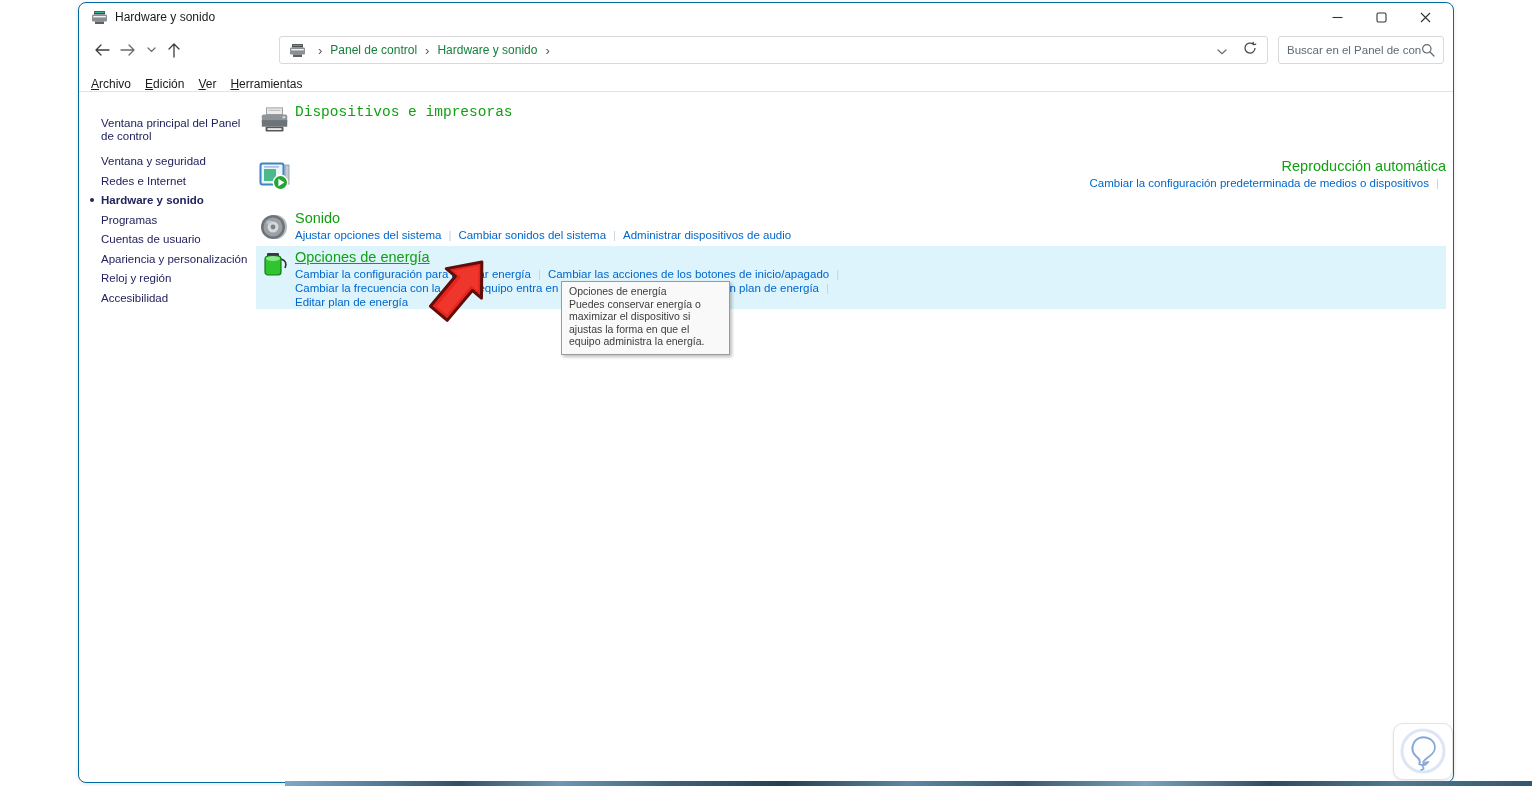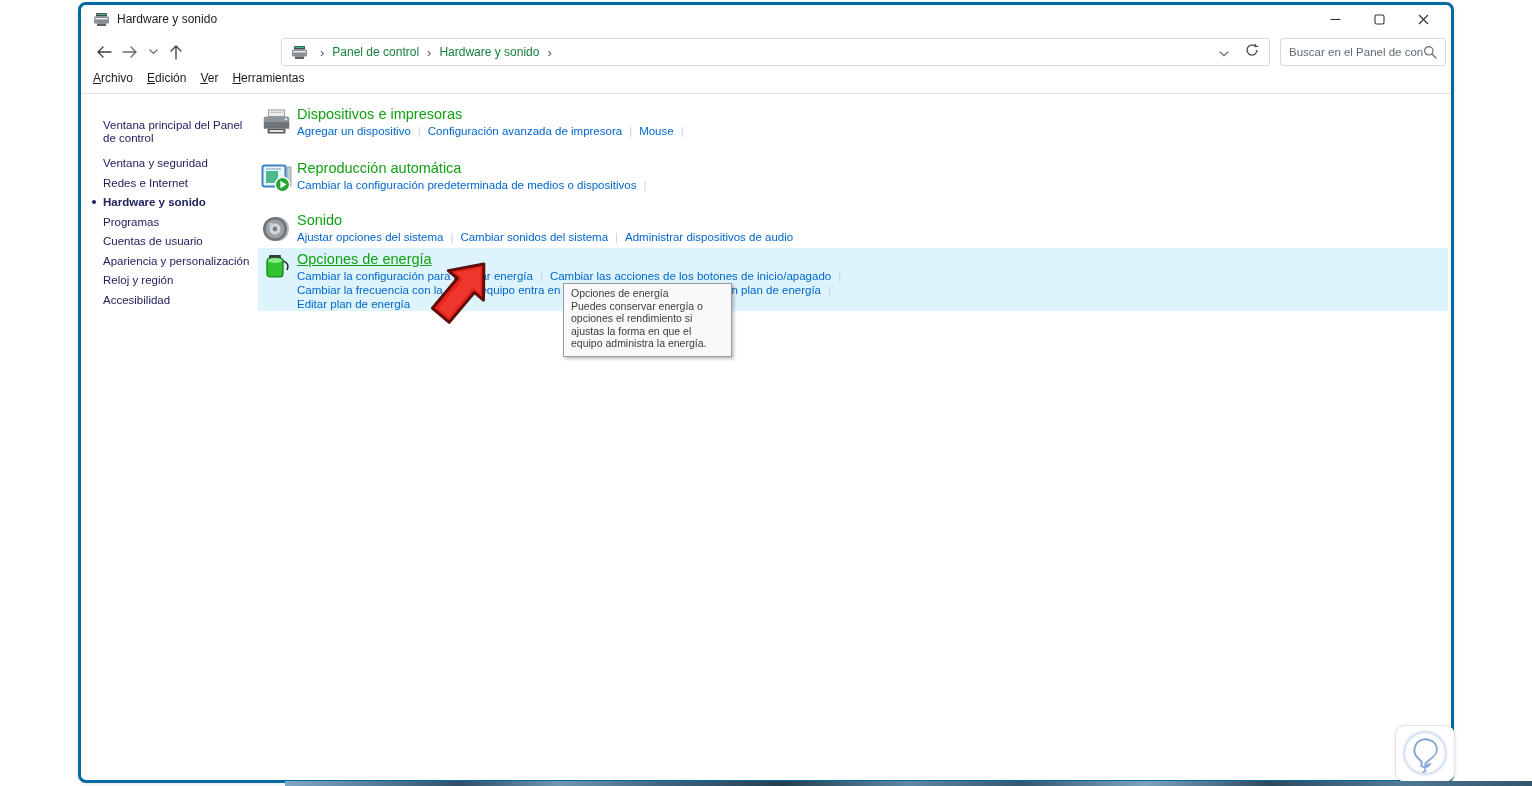--- a/index.html
+++ b/index.html
@@ -1,20 +1,20 @@
 <!DOCTYPE html>
 <html><head>
 <meta charset="utf-8">
 <style>
   * { margin:0; padding:0; box-sizing:border-box; }
   html,body { width:1532px; height:786px; background:#ffffff; overflow:hidden;
               font-family:"Liberation Sans","DejaVu Sans",sans-serif; }
 
   .window { position:absolute; left:78px; top:2px; width:1376px; height:781px;
-            background:#fff; border:3px solid #0369a1; border-radius:8px;
+            background:#fff; border:1px solid #0369a1; border-radius:8px;
             box-shadow:0 1px 4px rgba(0,0,0,.12); }
 
   
   .titlebar { position:absolute; left:0; top:0; width:100%; height:28px;
               display:flex; align-items:center; padding-left:12px; }
   .titlebar .win-icon { width:17px; height:15px; margin-right:7px; }
   .title-text { font-size:12px; color:#1b1b1b; }
   .win-controls { position:absolute; right:6px; top:0; height:28px; display:flex; }
   .win-btn { width:44px; height:28px; display:flex; align-items:center; justify-content:center; cursor:default; }
 
@@ -34,21 +34,21 @@
   .addr-right { margin-left:auto; display:flex; align-items:center; gap:16px; padding-right:4px; }
   .searchbox { position:absolute; left:1199px; top:3px; width:166px; height:28px;
                border:1px solid #d9d9d9; border-radius:3px; display:flex; align-items:center;
                background:#fff; padding:0 8px; }
   .searchbox input { border:none; outline:none; flex:1; font-size:11.5px; color:#333;
                      font-family:"Liberation Sans","DejaVu Sans",sans-serif; min-width:0; }
   .searchbox input::placeholder { color:#5f6a73; opacity:1; }
 
   
   .menubar { position:absolute; left:0; top:66px; width:100%; height:23px;
-             border-bottom:1px solid #e2e2e2; display:flex; align-items:flex-start; padding-left:12px; }
+             border-bottom:1px solid #e2e2e2; display:flex; align-items:flex-end; padding-left:12px; }
   .menu-item { display:inline-block; font-size:12px; color:#1b1b1b; margin-right:14px; cursor:default; }
   .menu-item::first-letter { text-decoration:underline; }
 
   
   .sidebar { position:absolute; left:22px; top:114px; width:152px; }
   .side-item { font-size:11.5px; line-height:13px; color:#22225e; margin-bottom:6.5px; cursor:pointer; position:relative; }
   .side-item.first { margin-bottom:12px; }
   .side-item.active { font-weight:bold; }
   .side-bullet { position:absolute; left:-11px; top:4px; width:4px; height:4px; border-radius:50%;
                  background:#22225e; }
@@ -61,22 +61,22 @@
   .sec-title { font-size:14.5px; color:#12a012; margin-bottom:2px; cursor:pointer; display:inline-block; }
   .sec-title.hovered { text-decoration:underline; }
   .task-line { font-size:11.5px; line-height:14px; white-space:nowrap; }
   .task-link { color:#0066cc; cursor:pointer; }
   .sep { color:#c3d3df; margin:0 7px; }
   .shield { display:inline-block; width:12px; height:13px; vertical-align:-2px; margin-right:3px; }
 
   .hl-band { position:absolute; left:0; top:147px; width:1190px; height:63px; background:#def4fd; }
 
   
-  .section.s1 { top:4px; }
-  .section.s2 { top:58px; }
+  .section.s1 { top:4px;font-family:Liberation Mono, monospace; }
+  .section.s2 { top:58px;text-align:right; }
   .section.s3 { top:110px; }
   .section.s4 { top:149px; }
 
   
   .tooltip { position:absolute; left:305px; top:182px; width:169px; background:#f9f9f9;
              border:1px solid #9b9b9b; box-shadow:2px 2px 3px rgba(0,0,0,.25);
              padding:3px 7px 6px 7px; z-index:30; }
   .tooltip .tt-title, .tooltip .tt-body { font-size:10.5px; line-height:12.5px; color:#3c3c3c; }
 
   
@@ -218,23 +218,20 @@
         <rect x="8" y="1" width="17" height="7" fill="#ececec" stroke="#9a9a9a"></rect>
         <rect x="10" y="3" width="13" height="1.2" fill="#bdbdbd"></rect>
         <rect x="3" y="8" width="27" height="10" rx="2" fill="#8f9499"></rect>
         <rect x="3" y="14" width="27" height="7" fill="#6e7378"></rect>
         <rect x="25" y="10" width="3" height="2" fill="#cfe3f0"></rect>
         <rect x="7" y="21" width="19" height="5" rx="1" fill="#54585c"></rect>
         <rect x="9" y="22.5" width="15" height="2" fill="#e9e9e9"></rect>
       </svg>
       <div class="sec-body">
         <span class="sec-title">Dispositivos e impresoras</span>
-        <div class="task-line">
-          <span class="task-link">Agregar un dispositivo</span><span class="sep">|</span><span class="task-link">Configuración avanzada de impresora</span><span class="sep">|</span><span class="task-link">Mouse</span><span class="sep">|</span>
-        </div>
       </div>
     </div>
 
     <div class="section s2">
       <svg class="sec-icon" viewBox="0 0 32 32">
         <rect x="26" y="5" width="4" height="19" fill="#c2ccd4" stroke="#8b959e" stroke-width="0.8"></rect>
         <rect x="1.5" y="3.5" width="23" height="21" rx="2" fill="#eaf4fb" stroke="#3f83c4" stroke-width="2"></rect>
         <rect x="5" y="9" width="12" height="12" fill="#4cb98a"></rect>
         <rect x="5" y="6.2" width="15" height="1.4" fill="#9db9d2"></rect>
         <circle cx="21.5" cy="22.5" r="7.2" fill="#27a436" stroke="#ffffff" stroke-width="1.4"></circle>
@@ -281,21 +278,21 @@
           <span class="task-link">Cambiar la frecuencia con la que el equipo entra en estado de suspensión</span><span class="sep">|</span><span class="task-link">Elegir un plan de energía</span><span class="sep">|</span>
         </div>
         <div class="task-line">
           <span class="task-link">Editar plan de energía</span>
         </div>
       </div>
     </div>
 
     <div class="tooltip">
       <div class="tt-title">Opciones de energía</div>
-      <div class="tt-body">Puedes conservar energía o opciones el rendimiento si ajustas la forma en que el equipo administra la energía.</div>
+      <div class="tt-body">Puedes conservar energía o maximizar el dispositivo si ajustas la forma en que el equipo administra la energía.</div>
     </div>
 
     <svg class="annotation" viewBox="0 0 78 74">
       <g transform="rotate(40 39 37)">
         <path d="M39 3 L62 31 L50 31 L50 70 L28 70 L28 31 L16 31 Z" fill="#e8241c" stroke="#5f0e0a" stroke-width="3" stroke-linejoin="round"></path>
         <path d="M39 8 L55 28 L46 28 L46 66 L33 66 L33 28 L23 28 Z" fill="#f4463c" opacity="0.55"></path>
       </g>
     </svg>
   </div>
 

